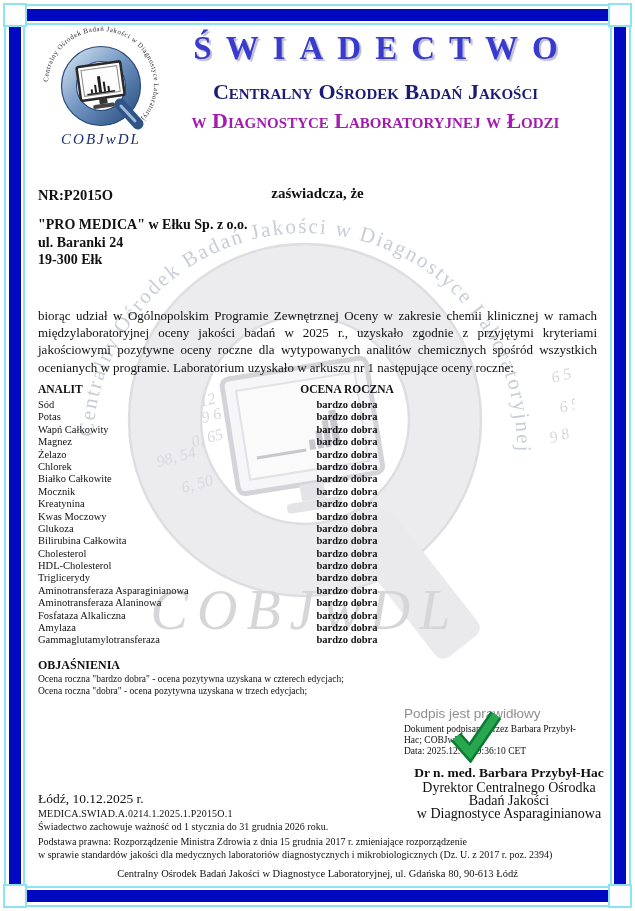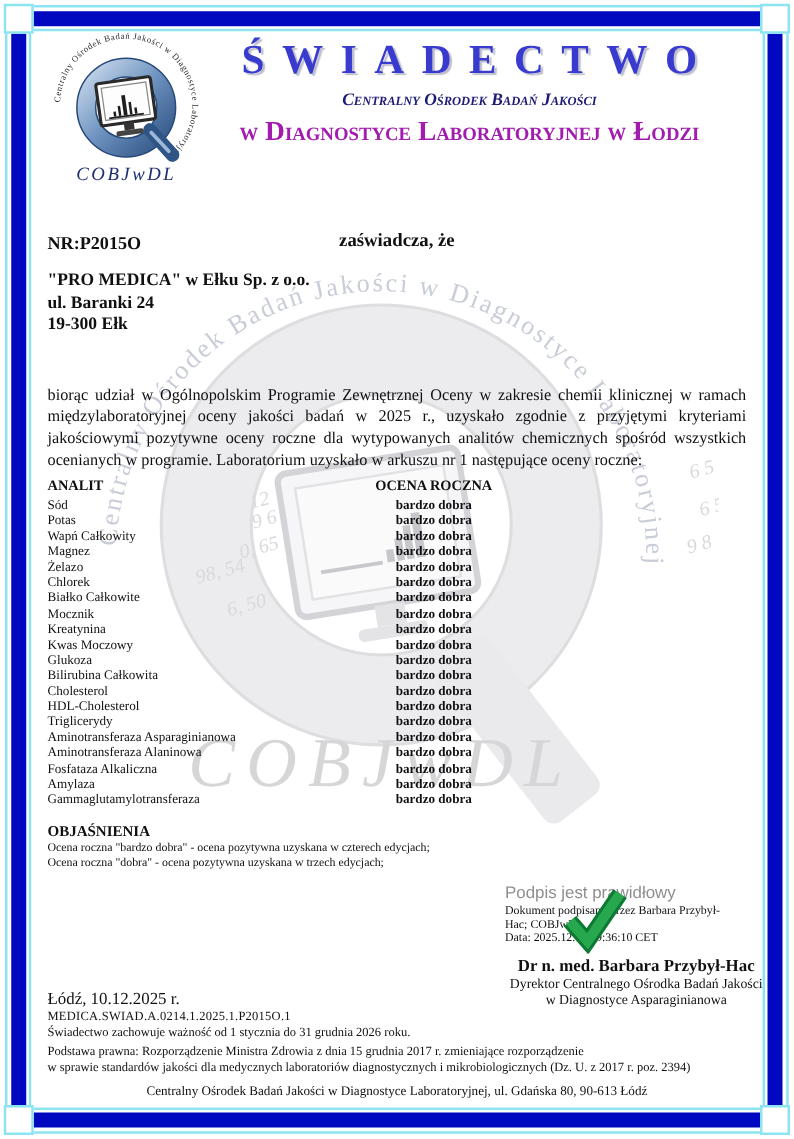--- a/index.html
+++ b/index.html
@@ -17,22 +17,22 @@
   .content{position:absolute;inset:0;z-index:4;}
   .wm{position:absolute;left:55px;top:205px;z-index:0;}
 
   
   .logo{position:absolute;left:32px;top:26px;}
   .titles{position:absolute;left:150px;right:34px;top:30px;text-align:center;}
   .title-main{
     font-size:33px;font-weight:bold;color:#393bcf;letter-spacing:14px;padding-left:14px;
     text-shadow:2px 2px 1px #bcbccd;white-space:nowrap;
   }
-  .title-org1{margin-top:6px;font-size:14px;font-weight:bold;color:#1c1c74;
-    font-variant-caps:small-caps;white-space:nowrap;font-style:italic;}
+  .title-org1{margin-top:12px;font-size:22px;font-weight:bold;color:#1c1c74;
+    font-variant-caps:small-caps;white-space:nowrap;}
   .title-org2{margin-top:3px;font-size:22px;font-weight:bold;color:#a21caf;
     font-variant-caps:small-caps;white-space:nowrap;}
 
   .certifies{position:absolute;left:0;right:0;top:153px;text-align:center;
     font-weight:bold;font-size:15px;margin-top:32px;}
 
   .lab-row{position:absolute;left:38px;right:40px;top:187px;display:flex;
     justify-content:space-between;font-weight:bold;font-size:14.5px;}
 
   .address{position:absolute;left:38px;top:216px;font-weight:bold;font-size:14px;line-height:17.5px;}
@@ -51,21 +51,21 @@
   .legend{position:absolute;left:38px;top:658px;}
   .legend .lt{font-weight:bold;font-size:12px;}
   .legend .ll{font-size:9.5px;line-height:12px;}
 
   
   .sig{position:absolute;left:404px;top:706px;width:210px;}
   .sig .valid{font-family:"Liberation Sans",sans-serif;font-size:13.5px;color:#8f8f8f;}
   .sig .dl{font-size:9.5px;line-height:10.8px;}
   .sig .dlines{margin-top:3px;}
   .sig .name{margin-top:9px;font-weight:bold;font-size:13.5px;text-align:center;white-space:nowrap;}
-  .sig .role{font-size:11px;text-align:center;line-height:13px;}
+  .sig .role{font-size:14px;text-align:center;line-height:13px;}
   .checkmark{position:absolute;left:448px;top:707px;z-index:5;}
 
   .place-date{position:absolute;left:38px;top:791px;font-size:13.5px;}
 
   
   .footer{position:absolute;left:38px;top:808px;width:559px;font-size:10px;line-height:12.6px;}
   .footer .docid{letter-spacing:.2px;}
   .footer .legal{margin-top:3px;}
   .footer .orgaddr{margin-top:7px;text-align:center;font-size:10.5px;}
 </style>

